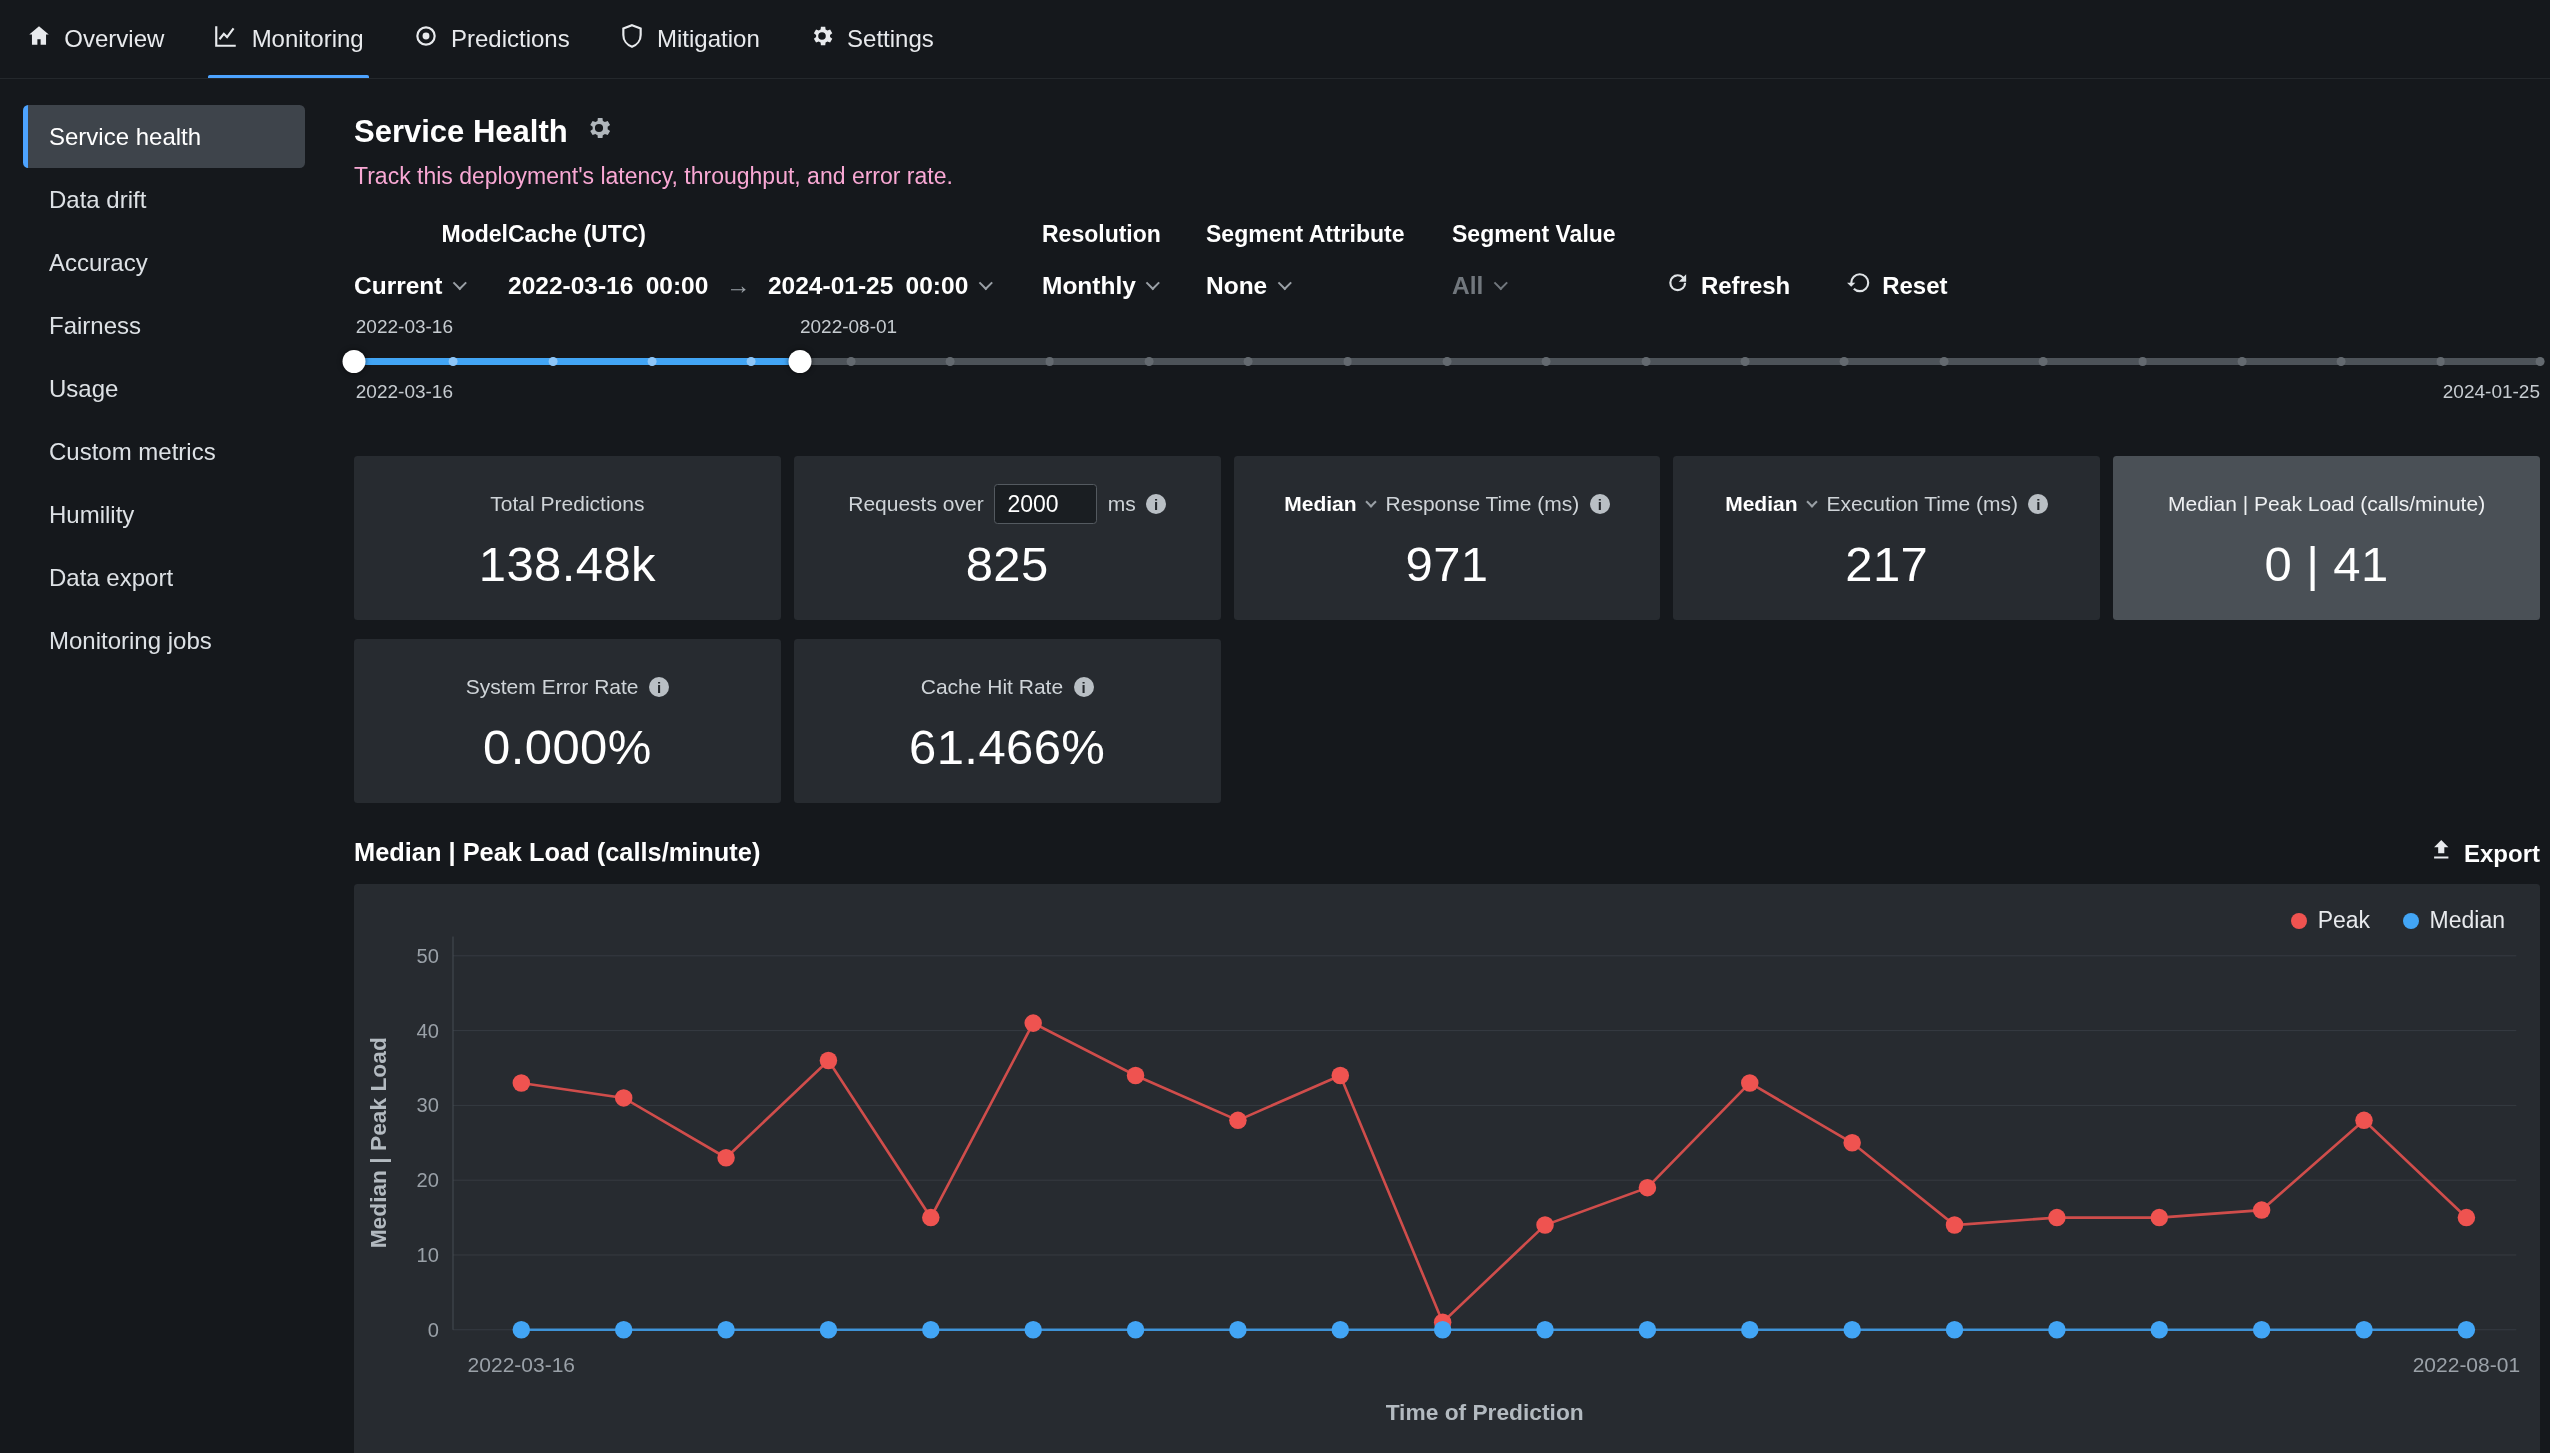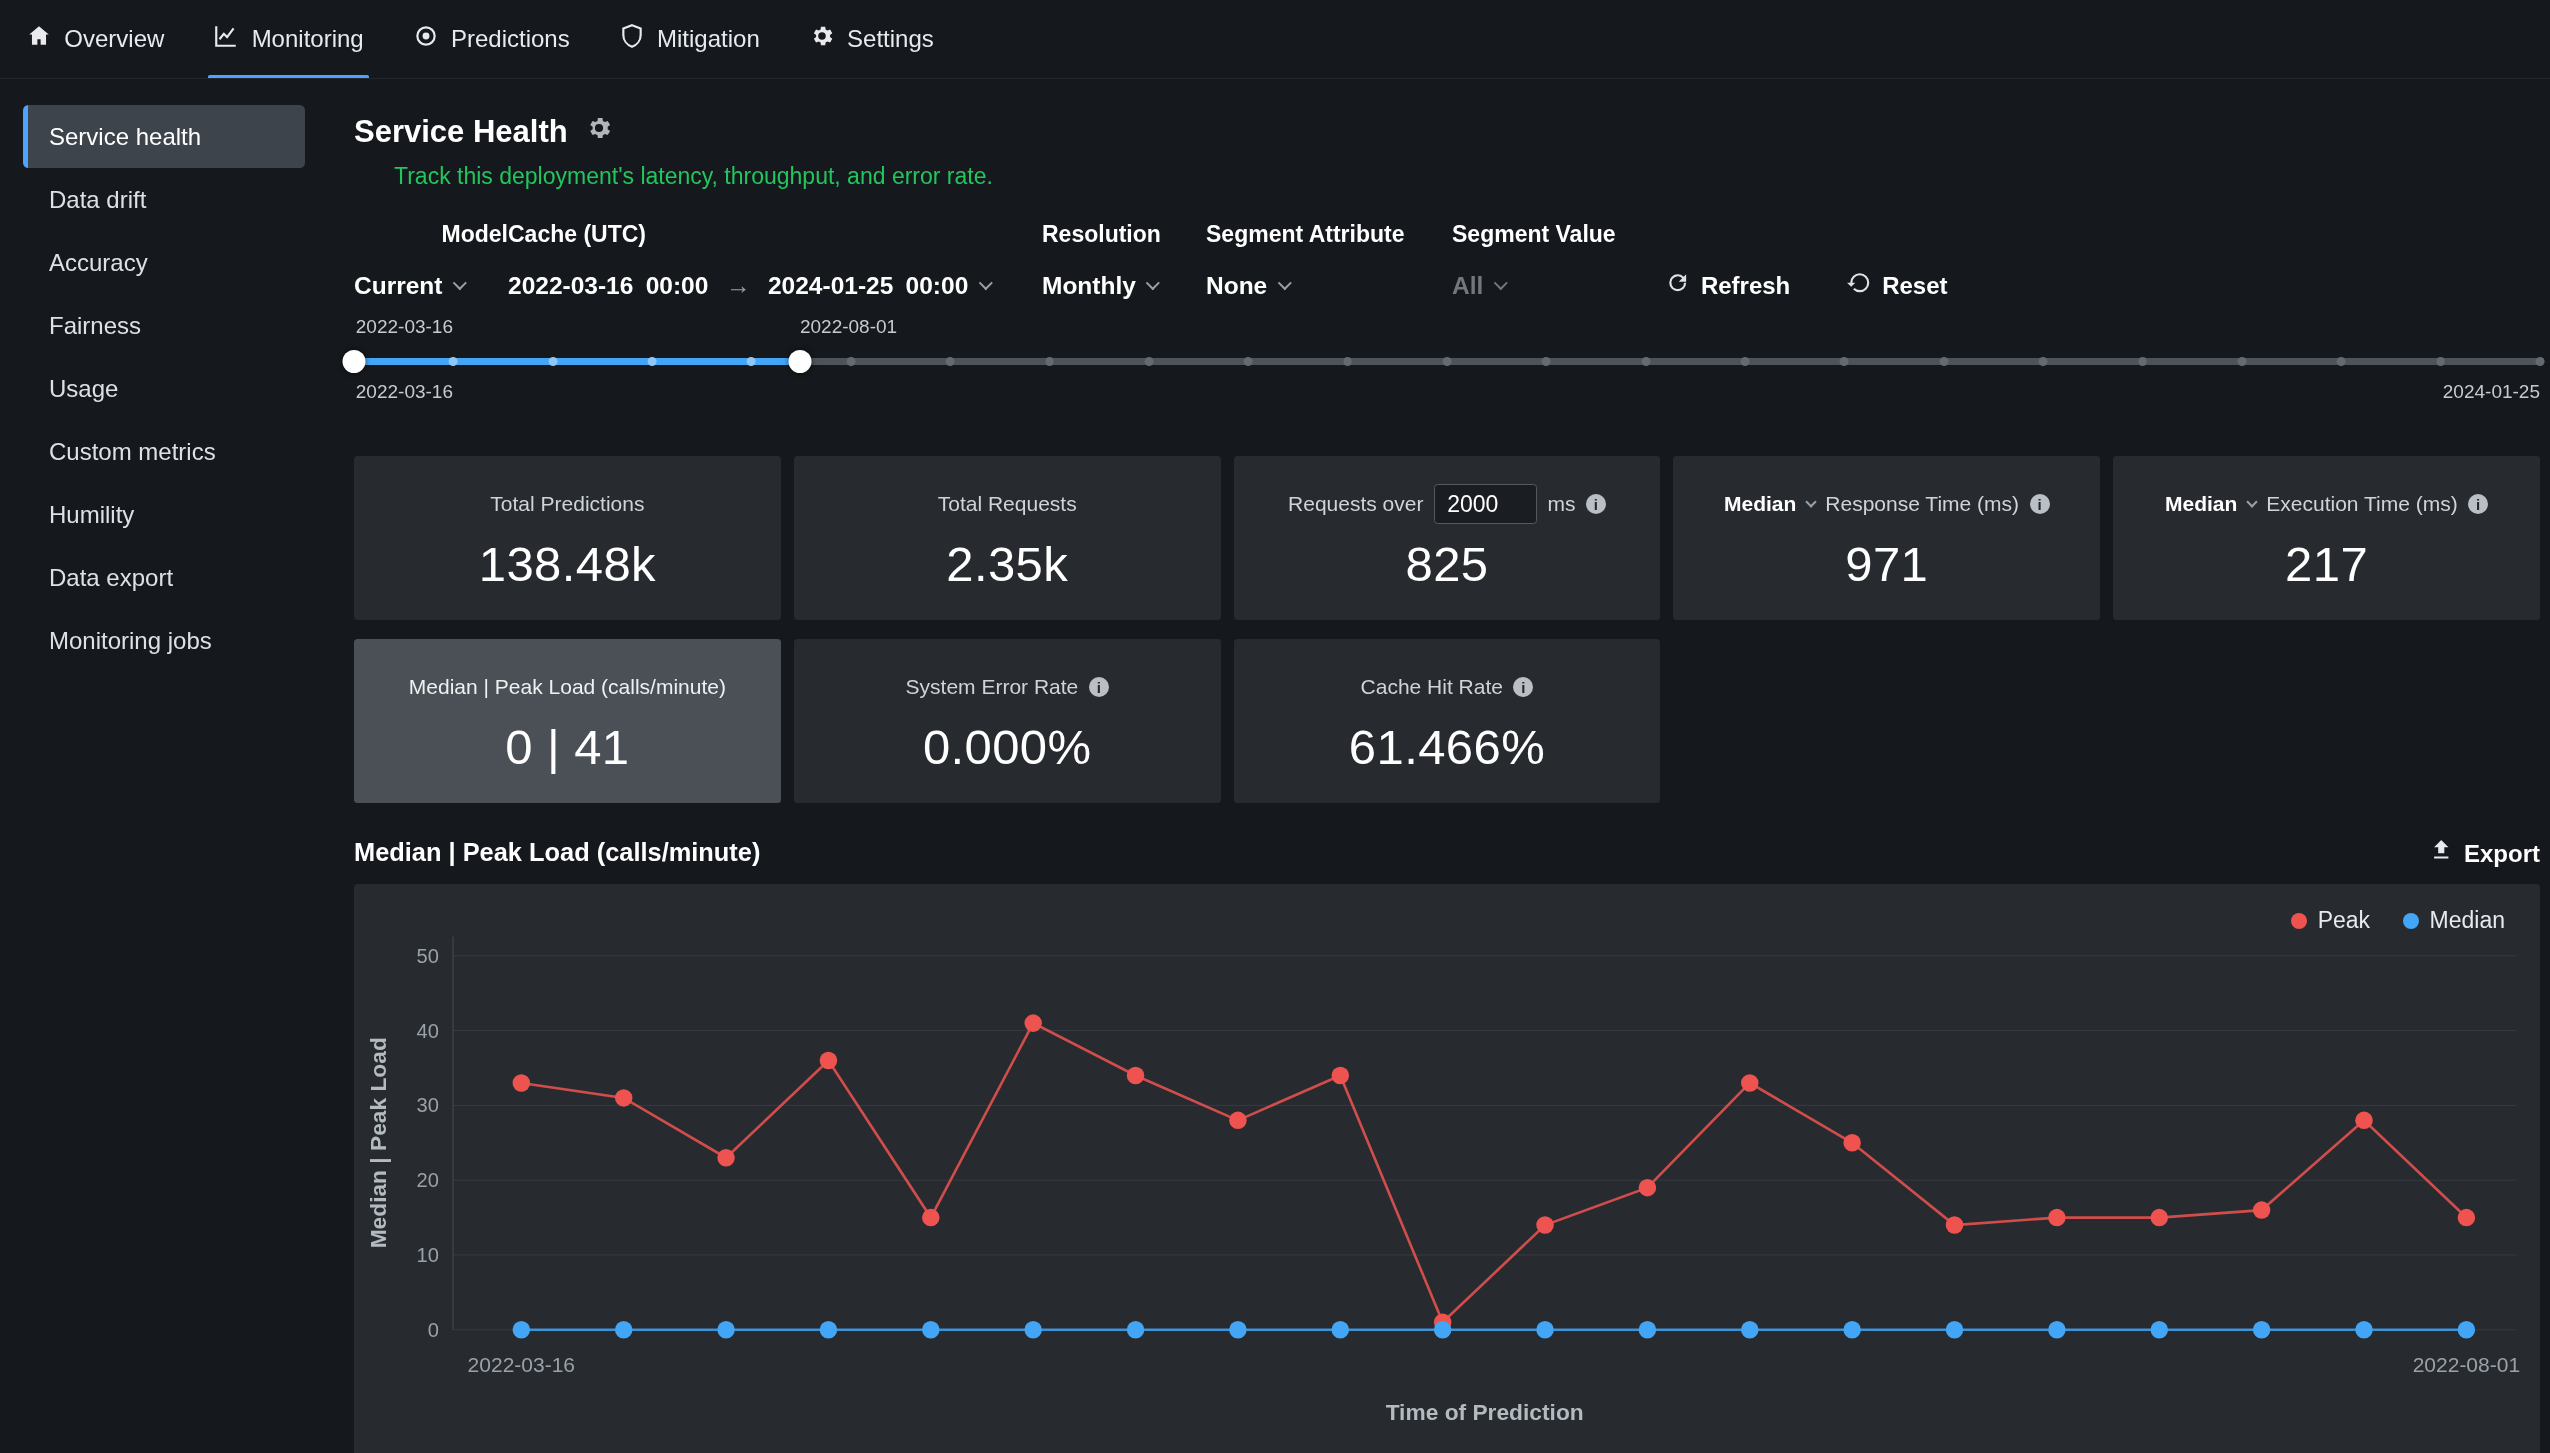--- a/index.html
+++ b/index.html
@@ -31,21 +31,21 @@
     margin:0 35px 0 23px; padding-left:21px;
     border-left:5.3px solid transparent; border-radius:5.3px;
     font-size:24px; color:#dde1e5; cursor:pointer;
   }
   .side-item.selected { background:#3e444b; border-left-color:#4da3ff; color:#ffffff; }
   
   .main { position:absolute; top:79px; left:354px; width:2186px; bottom:0; }
   .page-title { margin-top:33px; height:39px; display:flex; align-items:center; gap:17.5px;
     font-size:31px; font-weight:700; color:#fff; }
   .page-title svg { width:28px; height:28px; color:#b0b6bb; cursor:pointer; }
-  .subtitle { margin-top:12.3px; height:26px; font-size:23px; color:#22c55e;margin-left:40px; }
+  .subtitle { margin-top:12.3px; height:26px; font-size:23px; color:#f9a8d4; }
   
   .filters { margin-top:32px; display:flex; align-items:flex-start; }
   .fcol-model { width:154px;text-align:right; } .fcol-range { width:534px; } .fcol-res { width:164px; }
   .fcol-sa { width:246px; } .fcol-sv { width:213px; }
   .flabel { font-size:23px; font-weight:700; color:#fff; height:26px; margin-bottom:23px; }
   .fvalue { height:32px; font-size:24.5px; font-weight:700; color:#fff;
     display:flex; align-items:center; gap:12.3px; cursor:pointer; }
   .fvalue.disabled { color:#71777d; cursor:default; }
   .caret { display:inline-block; width:9.6px; height:9.6px;
     border-right:2.6px solid #9aa0a6; border-bottom:2.6px solid #9aa0a6;
@@ -269,26 +269,20 @@
     <div class="slider-handle" style="left:0%"></div>
     <div class="slider-handle" id="slider-handle-right" style="left: 20.4%;"></div>
   </div>
 
   <div class="tiles">
     <div class="tile">
       <div class="tile-label">
           <span>Total Predictions</span>
         </div>
       <div class="tile-value">138.48k</div>
-    </div>
-    <div class="tile">
-      <div class="tile-label">
-          <span>Total Requests</span>
-        </div>
-      <div class="tile-value">2.35k</div>
     </div>
     <div class="tile">
       <div class="tile-label">
         <span>Requests over</span>
         <input class="ms-input" value="2000" style="">
         <span>ms</span>
         <span class="info"></span>
       </div>
       <div class="tile-value">825</div>
     </div>

